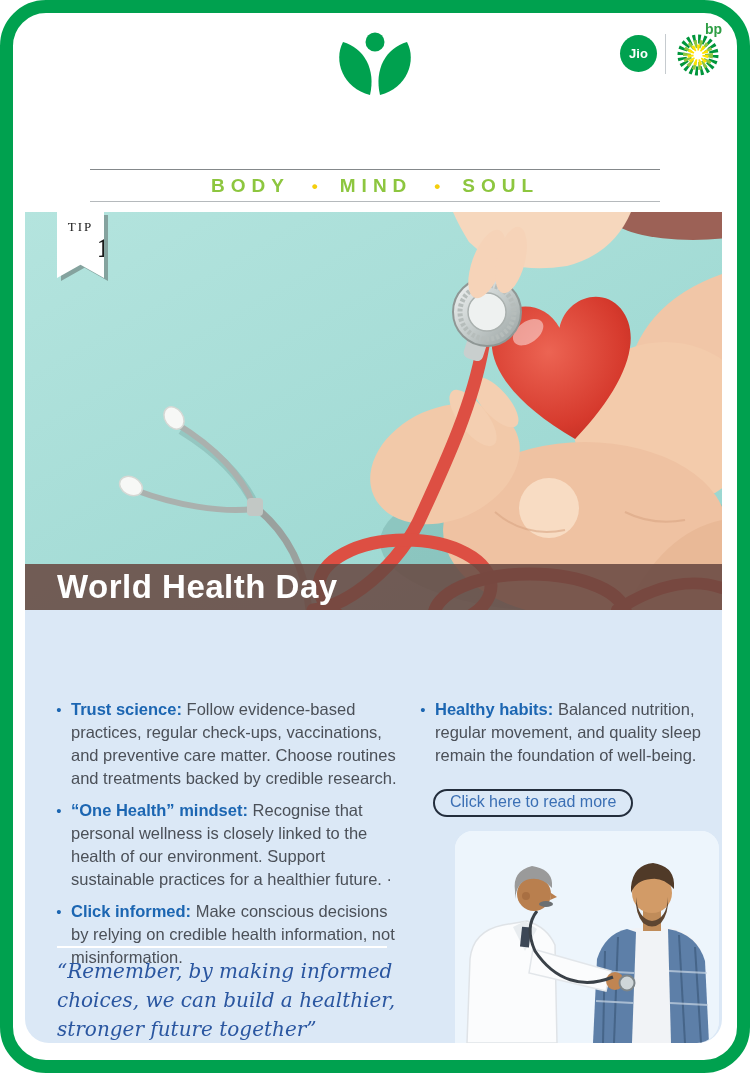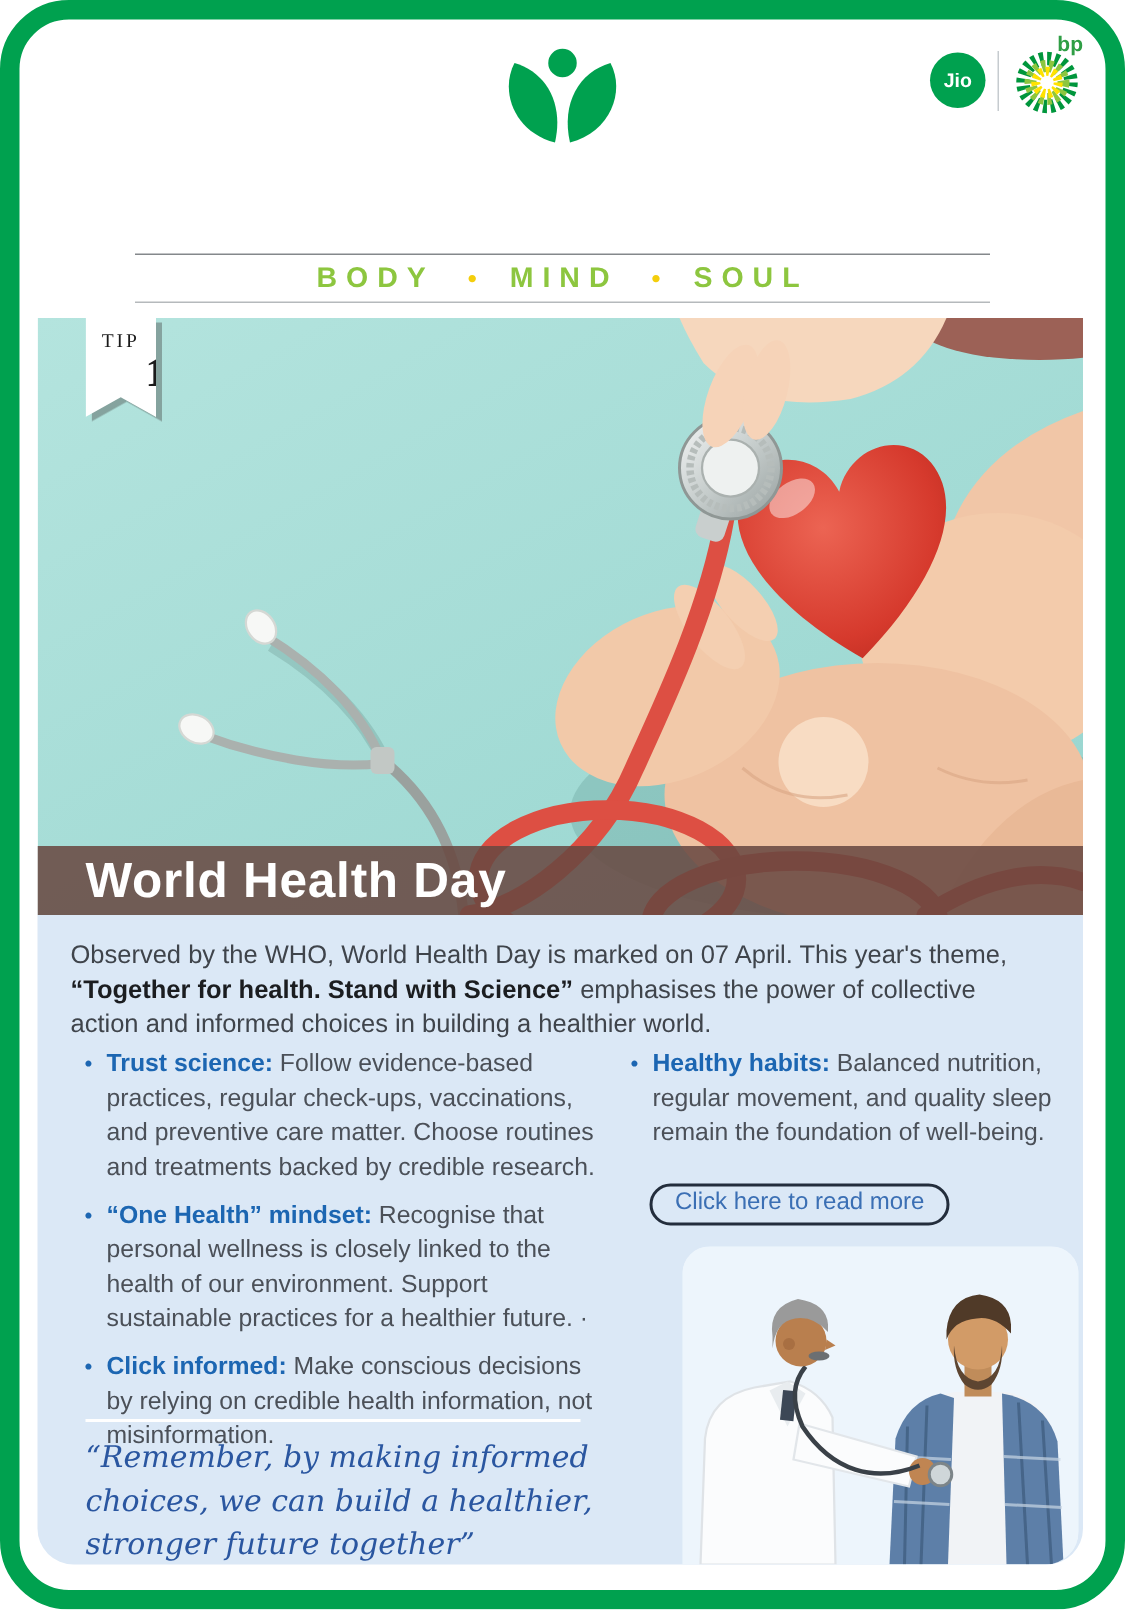--- a/index.html
+++ b/index.html
@@ -164,25 +164,20 @@
       </div>
     </div>
 
     <div class="hero-band">
       <h2>World Health Day</h2>
     </div>
   </div>
 
   <div class="panel">
 
-    <p class="intro">
-      <span>Observed by the WHO, World Health Day is marked on 07 April. This year's theme,</span>
-      <b>“Together for health. Stand with Science”</b>
-      <span>emphasises the power of collective action and informed choices in building a healthier world.</span>
-    </p>
 
     <div class="col-left">
       <div class="bullet">
         <span class="mark">•</span>
         <span><span class="lead">Trust science:</span> <span>Follow evidence-based practices, regular check-ups, vaccinations, and preventive care matter. Choose routines and treatments backed by credible research.</span></span>
       </div>
       <div class="bullet">
         <span class="mark">•</span>
         <span><span class="lead">“One Health” mindset:</span> <span>Recognise that personal wellness is closely linked to the health of our environment. Support sustainable practices for a healthier future. ·</span></span>
       </div>

